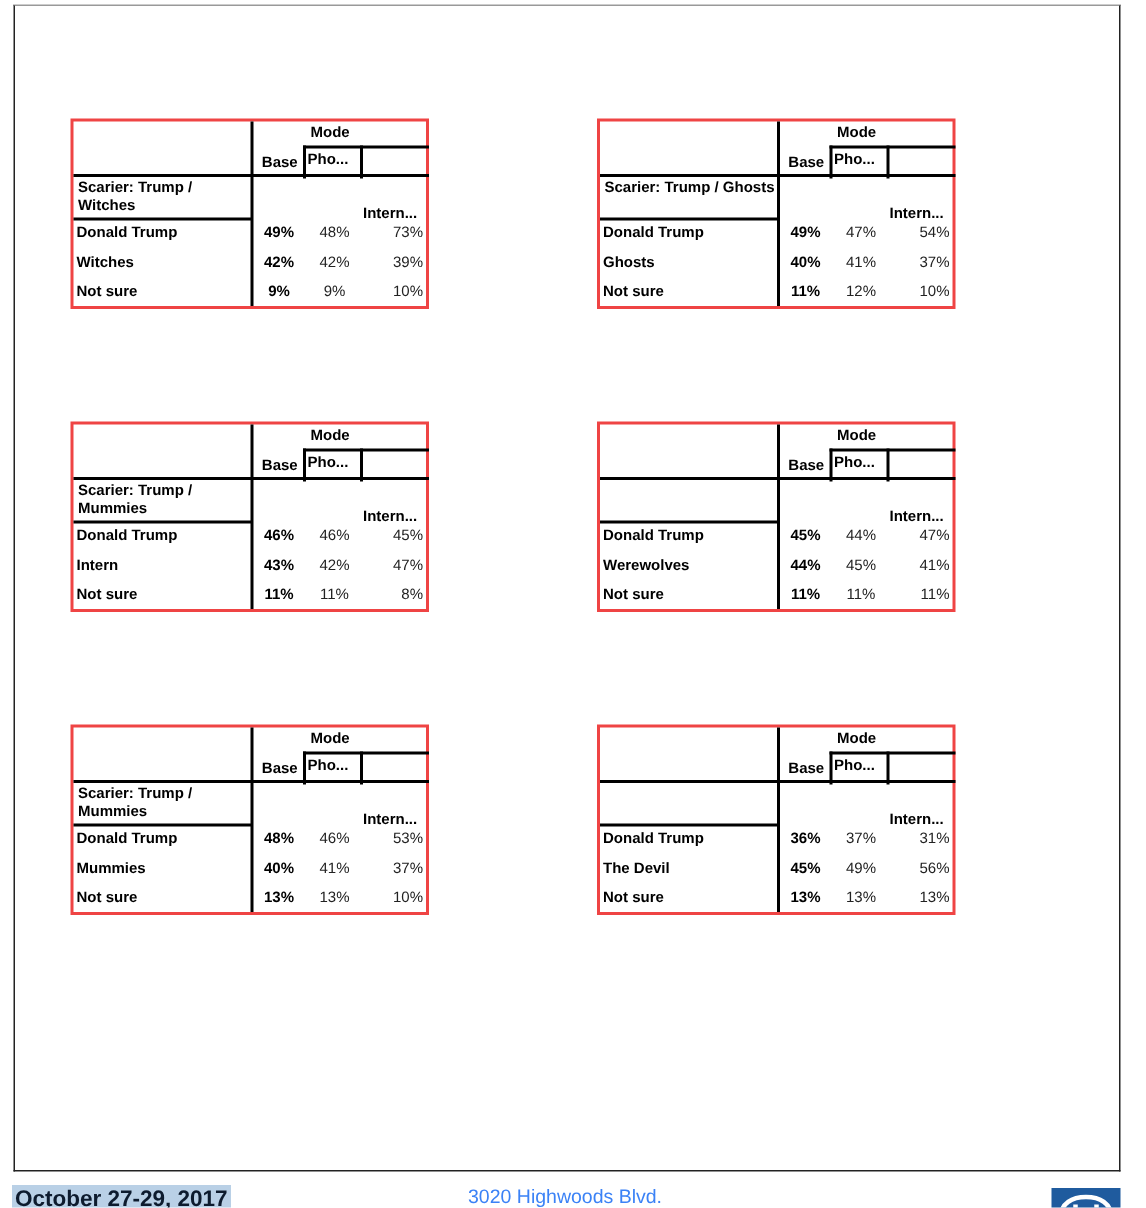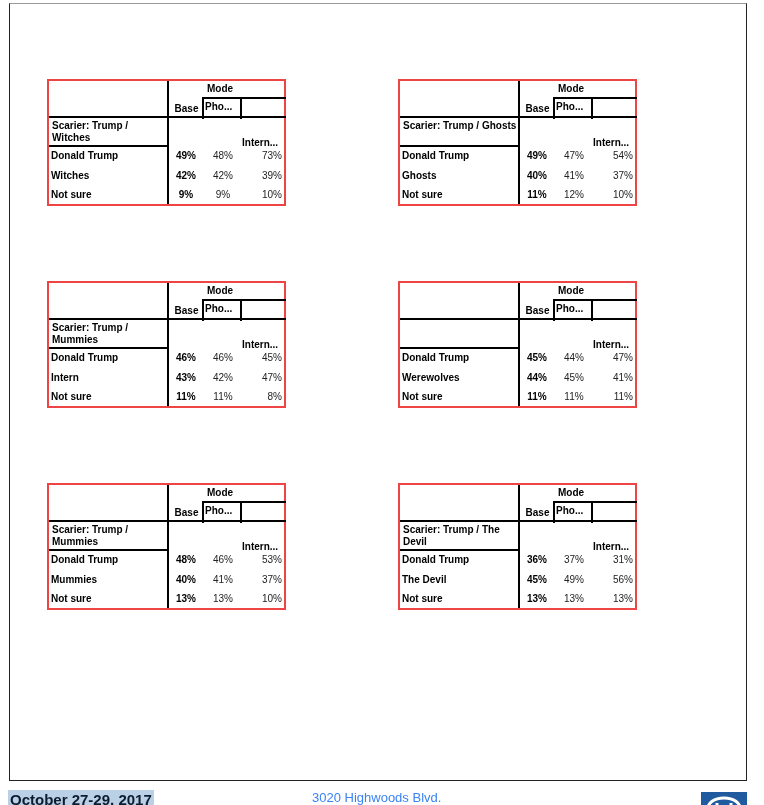--- a/index.html
+++ b/index.html
@@ -318,21 +318,20 @@
     <div class="vline" style="left:191px; top:16px; height:22px;"></div>
     <div class="hline" style="left:153px; top:16px; width:84px;"></div>
     <div class="hline" style="left:0; top:35px; width:237px;"></div>
     <div class="hline" style="left:0; top:64px; width:119px;"></div>
 
     <div class="cell mode-label">Mode</div>
     <div class="cell base-label">Base</div>
     <div class="cell pho-label">Pho...</div>
     <div class="cell int-label">Intern...</div>
 
-    <div class="cell title-cell">Scarier: Trump / The Devil</div>
 
     <div class="cell row-label r0">Donald Trump</div>
     <div class="cell val-base r0">36%</div>
     <div class="cell val-pho r0">37%</div>
     <div class="cell val-int r0">31%</div>
 
     <div class="cell row-label r1">The Devil</div>
     <div class="cell val-base r1">45%</div>
     <div class="cell val-pho r1">49%</div>
     <div class="cell val-int r1">56%</div>

